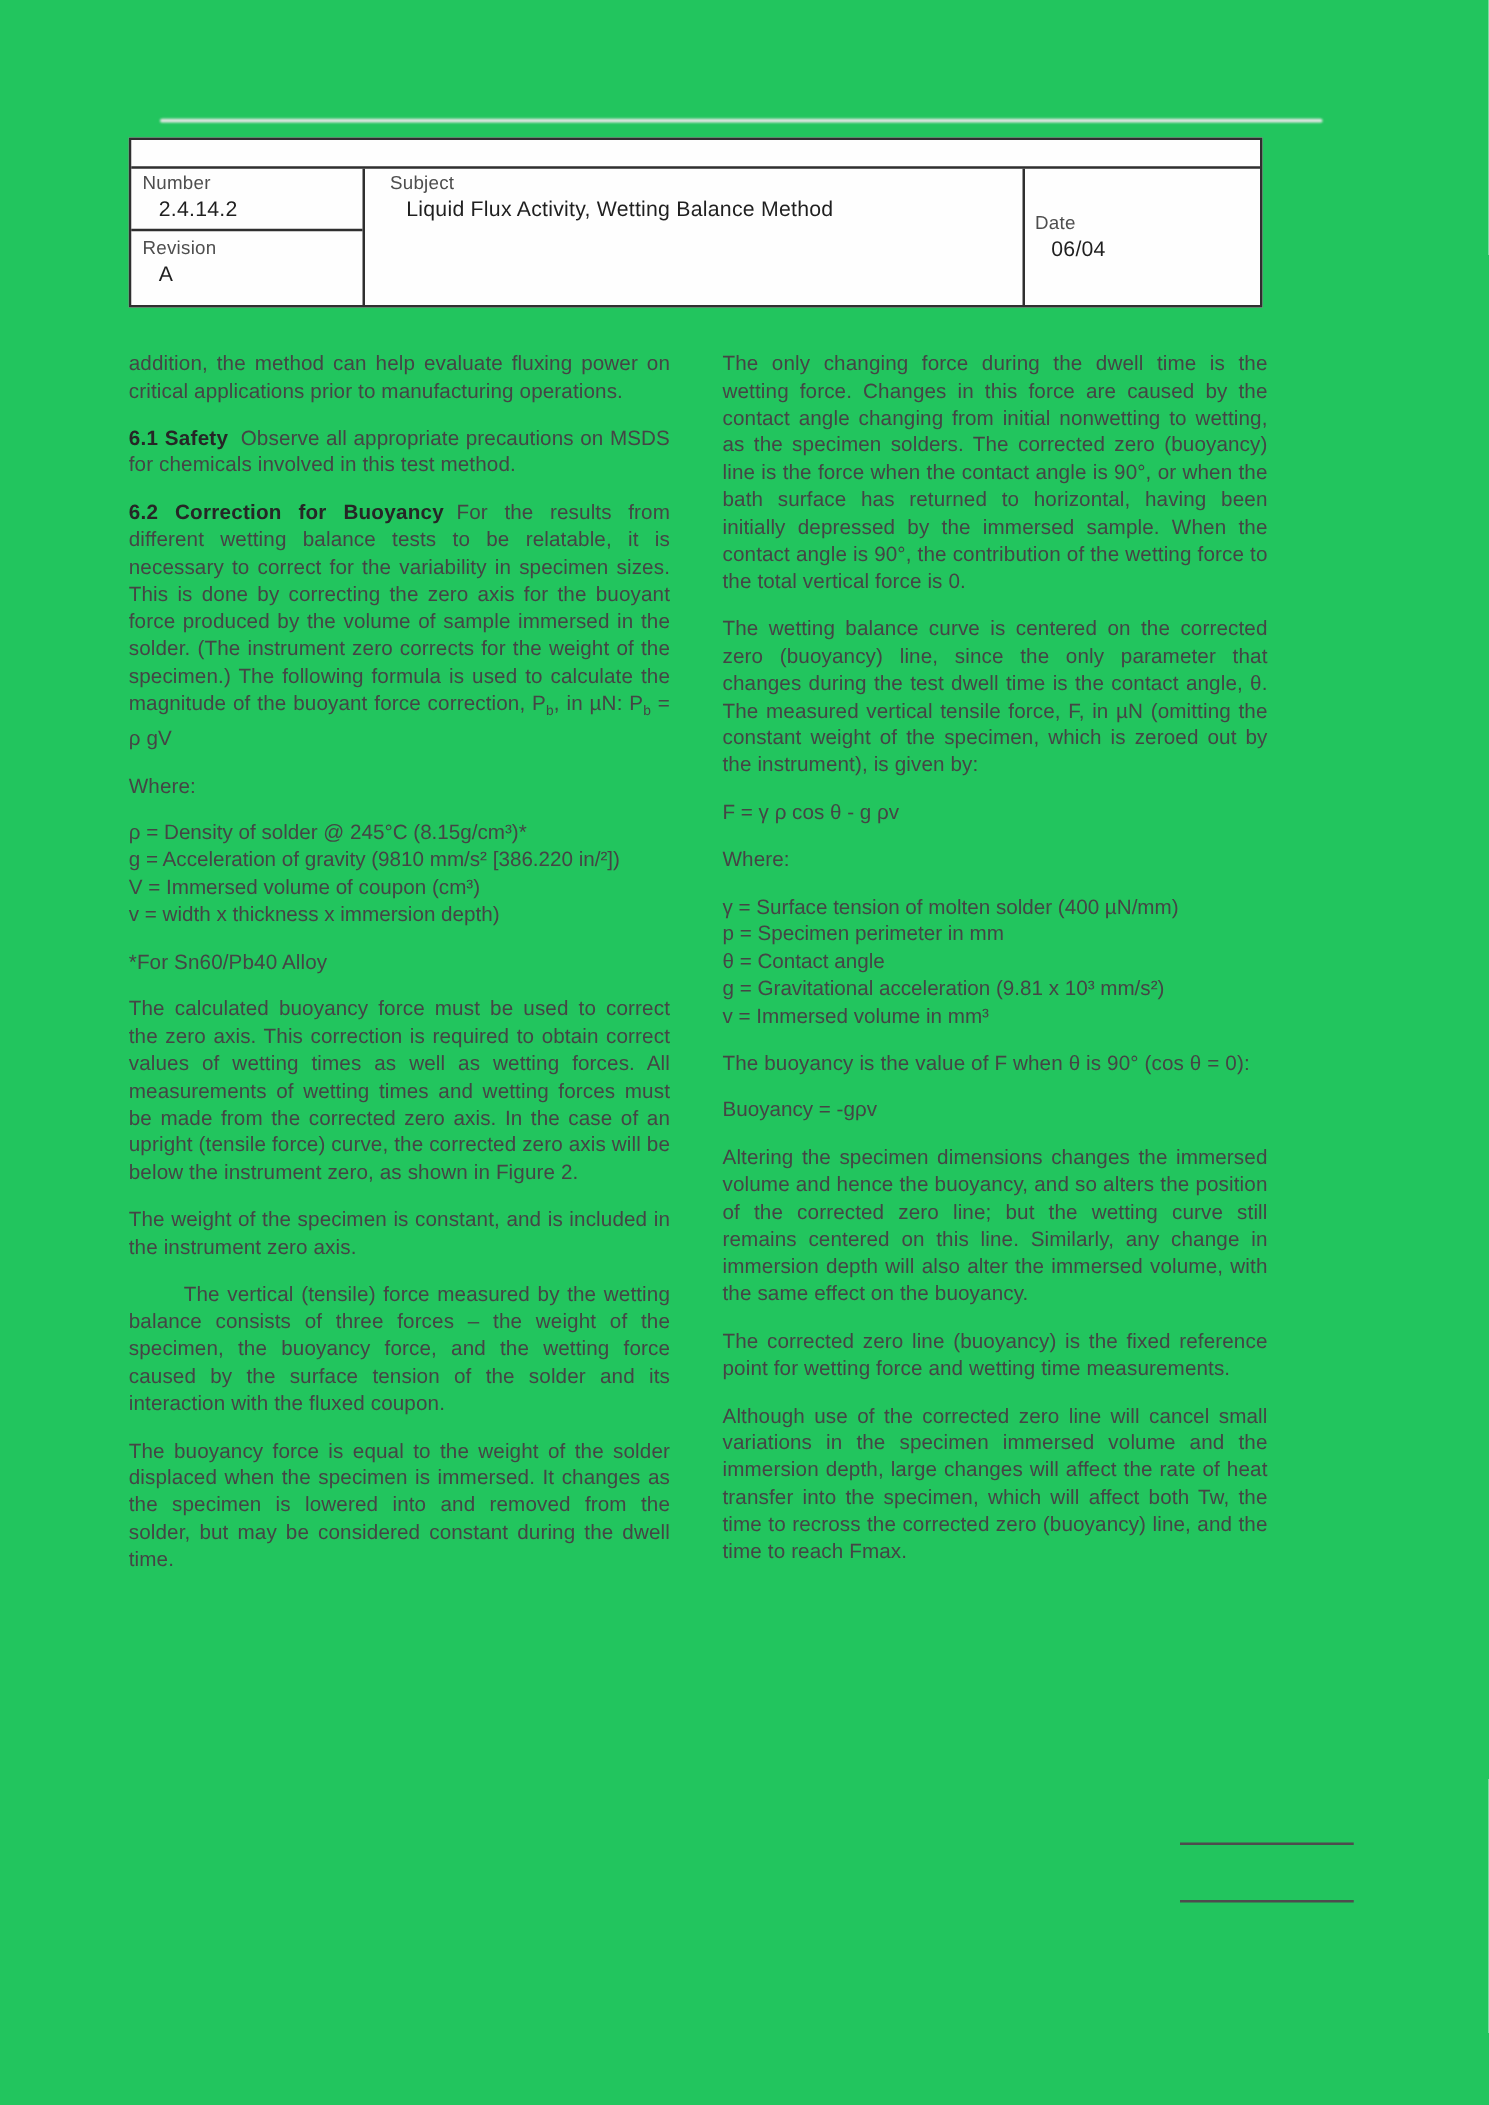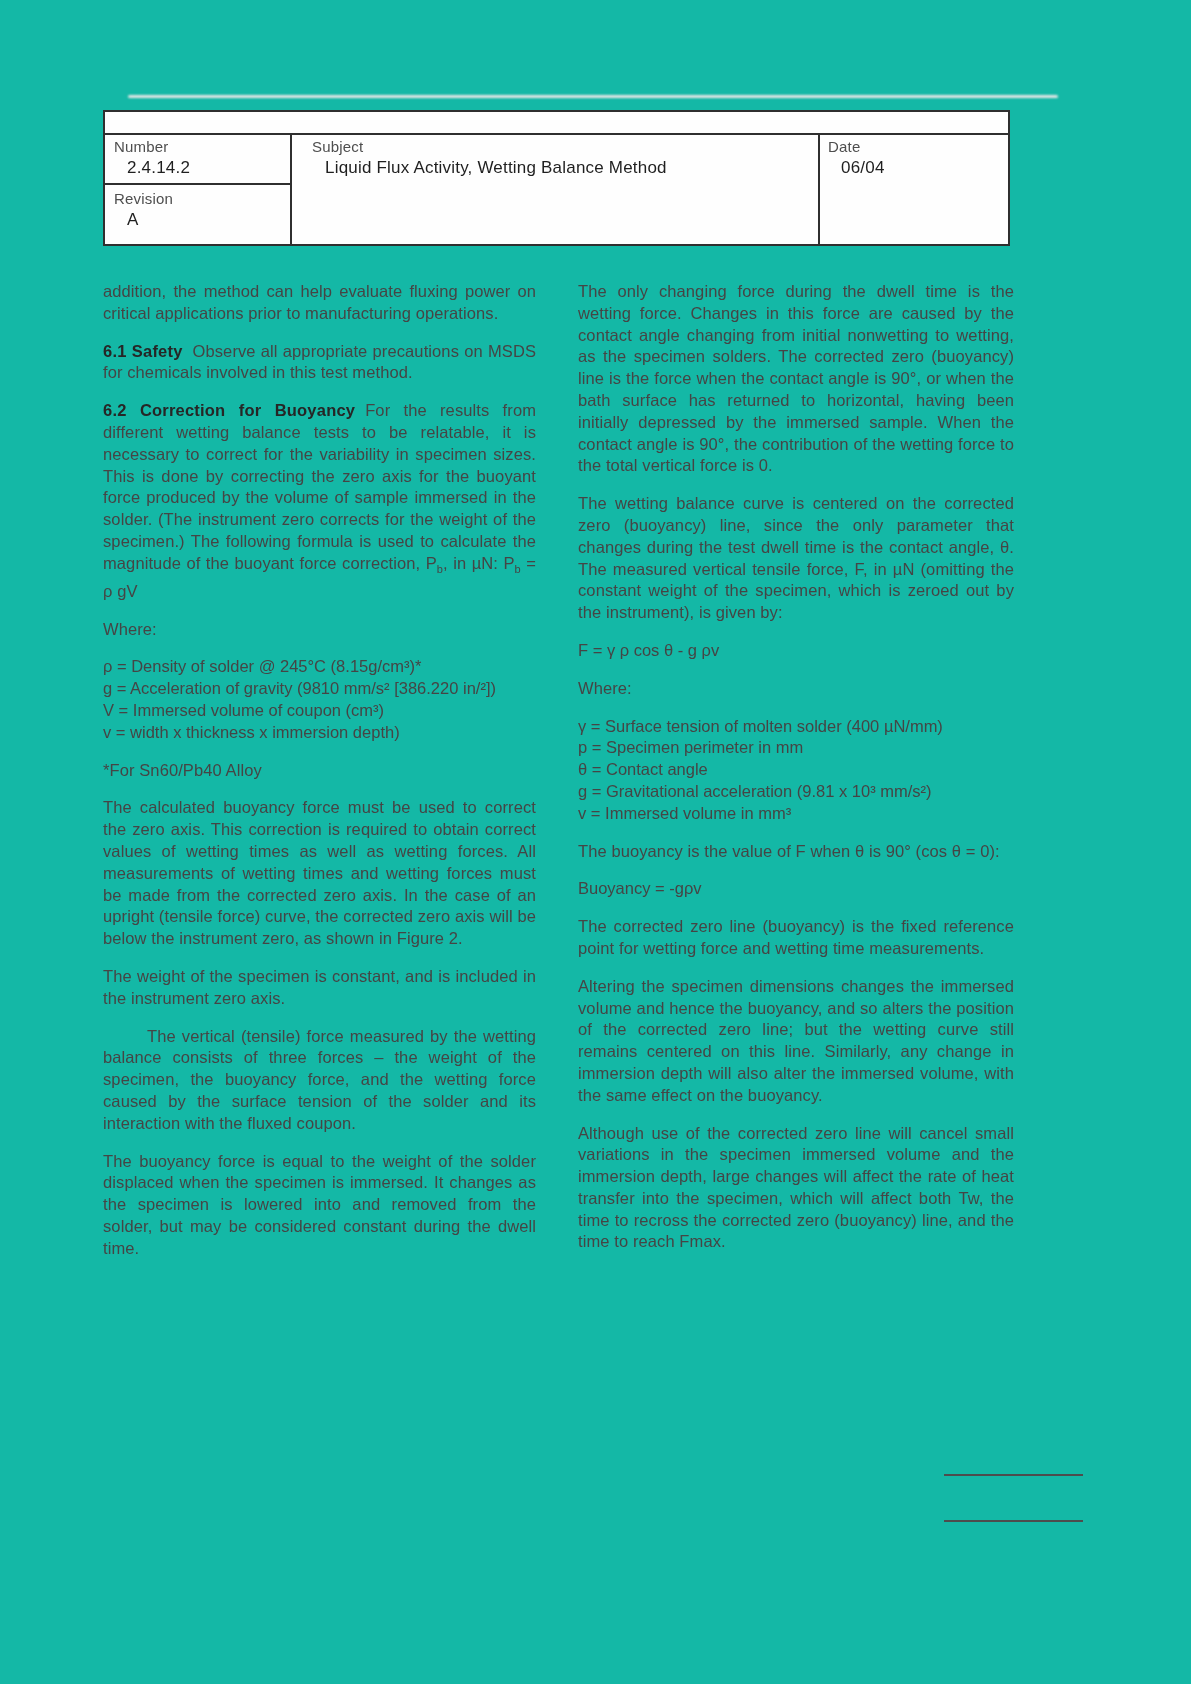--- a/index.html
+++ b/index.html
@@ -5,21 +5,21 @@
   * { margin: 0; padding: 0; box-sizing: border-box; }
   html, body { background: #ffffff; }
   body {
     font-family: "Liberation Sans", "DejaVu Sans", sans-serif;
     -webkit-font-smoothing: antialiased;
   }
   .page {
     position: relative;
     width: 1191px;
     height: 1684px;
-    background: #14b8a6;
+    background: #22c55e;
     overflow: hidden;
     color: #414141;
   }
   
   .scan-smudge {
     position: absolute;
     left: 128px; top: 95px;
     width: 930px; height: 3px;
     background: #e6e6e6;
     border-radius: 2px;
@@ -43,21 +43,21 @@
     border-right: 2px solid #2f2f2f;
     display: flex; flex-direction: column;
   }
   .hcell-number {
     height: 50px;
     border-bottom: 2px solid #2f2f2f;
     padding: 3px 0 0 9px;
   }
   .hcell-revision { flex: 1; padding: 5px 12px 0 9px; }
   .hcol-subject { flex: 1; border-right: 2px solid #2f2f2f; padding: 3px 0 0 20px; }
-  .hcol-date { width: 188px; padding: 3px 0 0 8px; }
+  .hcol-date { width: 188px; padding: 3px 0 0 8px; margin-top: 32px; }
   .hlabel {
     font-size: 15px;
     color: #4e4e4e;
     letter-spacing: 0.2px;
   }
   .hvalue {
     font-size: 17px;
     font-weight: normal;
     color: #1f1f1f;
     margin-top: 3px;
@@ -167,22 +167,22 @@
         <div class="defline">p = Specimen perimeter in mm</div>
         <div class="defline">θ = Contact angle</div>
         <div class="defline">g = Gravitational acceleration (9.81 x 10³ mm/s²)</div>
         <div class="defline">v = Immersed volume in mm³</div>
       </div>
 
       <p class="para">The buoyancy is the value of F when θ is 90° (cos θ = 0):</p>
 
       <p class="formula-line">Buoyancy = -gρv</p>
 
+      <p class="para">Altering the specimen dimensions changes the immersed volume and hence the buoyancy, and so alters the position of the corrected zero line; but the wetting curve still remains centered on this line. Similarly, any change in immersion depth will also alter the immersed volume, with the same effect on the buoyancy.</p>
       <p class="para">The corrected zero line (buoyancy) is the fixed reference point for wetting force and wetting time measurements.</p>
-      <p class="para">Altering the specimen dimensions changes the immersed volume and hence the buoyancy, and so alters the position of the corrected zero line; but the wetting curve still remains centered on this line. Similarly, any change in immersion depth will also alter the immersed volume, with the same effect on the buoyancy.</p>
       <p class="para">Although use of the corrected zero line will cancel small variations in the specimen immersed volume and the immersion depth, large changes will affect the rate of heat transfer into the specimen, which will affect both Tw, the time to recross the corrected zero (buoyancy) line, and the time to reach Fmax.</p>
     </div>
 
   </div>
 
   <div class="fill-line fill-line-1"></div>
   <div class="fill-line fill-line-2"></div>
 
 </div>
 

